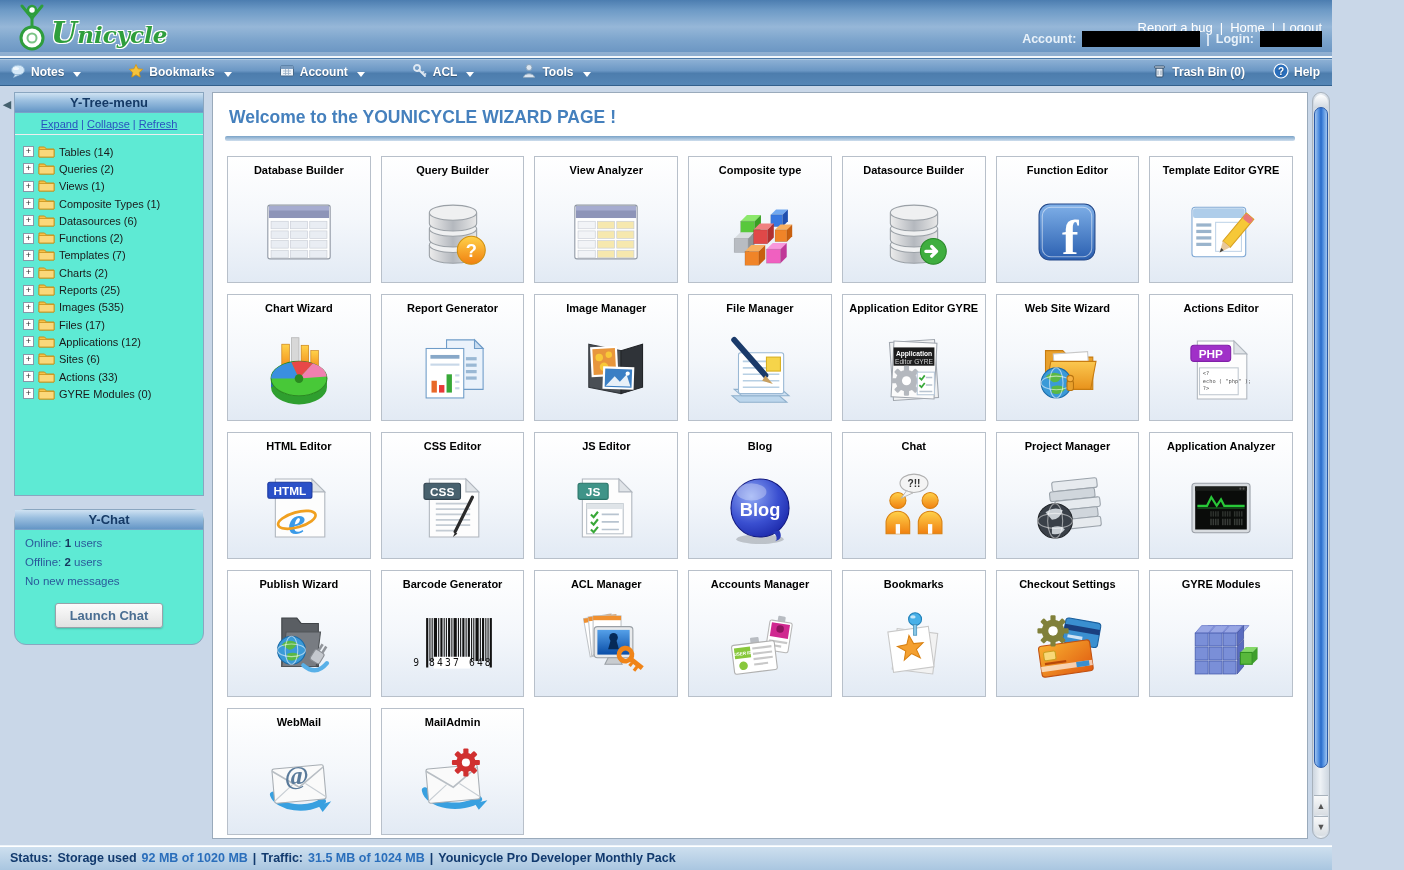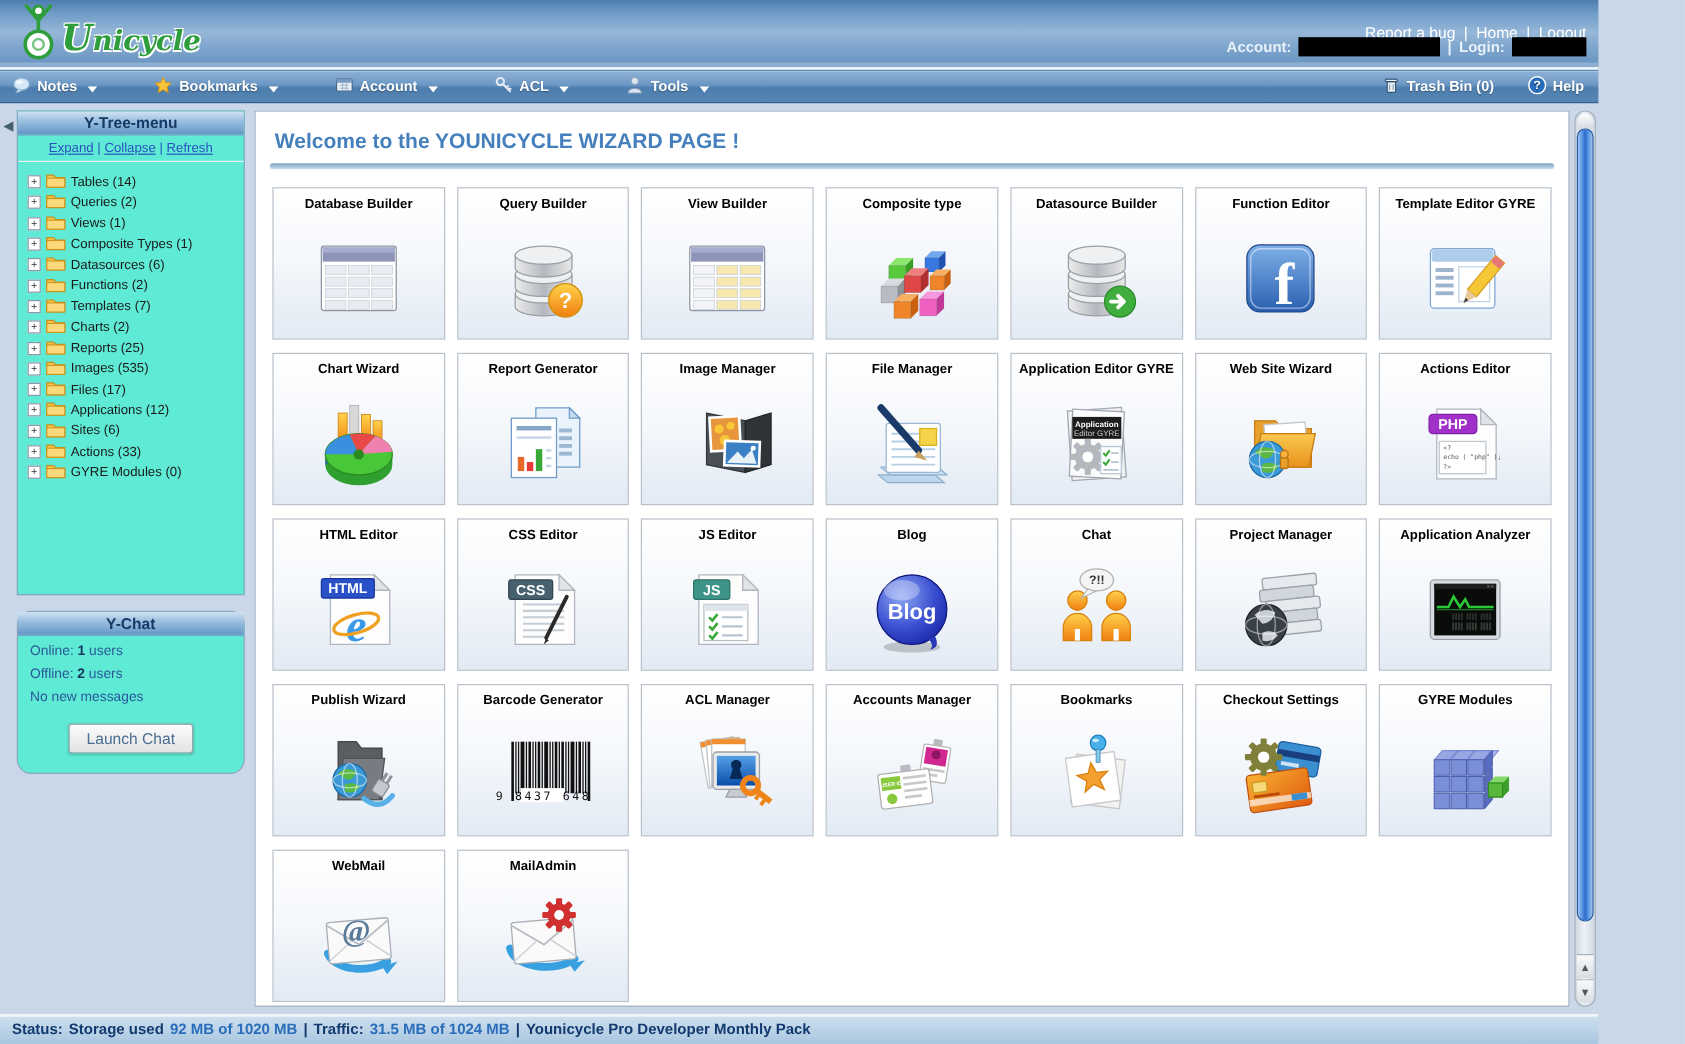--- a/index.html
+++ b/index.html
@@ -41,21 +41,21 @@
  color:#153a66;font-weight:bold;font-size:13px;text-align:center;line-height:20px;border-bottom:1px solid #7aa2c8;}
 .tree-panel{height:404px;}
 .tree-actions{text-align:center;font-size:11px;padding:5px 0 4px;color:#2a52be;border-bottom:1px solid #eee;}
 .tree-actions a{color:#2a52be;text-decoration:underline;cursor:pointer;}
 .tree-list{padding:8px 2px;}
 .tree-row{display:flex;align-items:center;gap:4px;height:17.3px;font-size:11px;color:#1a1a1a;cursor:pointer;}
 .plusbox{width:11px;height:11px;border:1px solid #8898a8;background:#fff;color:#333;font-size:9px;line-height:9px;text-align:center;margin-left:6px;flex:0 0 11px;}
 .chat-panel{margin-top:13px;padding-bottom:12px;border-radius:12px;}
 .chat-line{font-size:11.5px;color:#2a5a9a;padding:7px 10px 0;}
 .chat-line b{color:#15365e;}
-.launch-btn{display:block;margin:16px auto 4px;padding:4px 14px;font-weight:normal;font-size:13px;color:#4a6e92;
+.launch-btn{display:block;margin:16px auto 4px;padding:4px 14px;font-weight:bold;font-size:13px;color:#4a6e92;
  background:linear-gradient(180deg,#fcfcfc,#e2e2e2);border:1px solid #9aa2aa;border-radius:3px;box-shadow:0 1px 2px rgba(0,0,0,0.2);cursor:pointer;font-family:"Liberation Sans",sans-serif;}
 
 .main-wrap{flex:1;display:flex;overflow:hidden;}
 .main-panel{flex:1;background:#fff;border:1px solid #9aaabb;margin:0 4px 6px 8px;padding:10px 12px;overflow:hidden;}
 .page-title{color:#4580bd;font-weight:bold;font-size:17.5px;margin:4px 0 0 4px;}
 .title-divider{height:5px;background:linear-gradient(180deg,#7aa3c8,#cfdeed);border-radius:2px;margin-top:8px;}
 .card-grid{display:grid;grid-template-columns:repeat(7,1fr);gap:11px 10px;margin-top:15px;padding:0 2px;}
 .card{height:127px;border:1px solid #b8c0ca;background:linear-gradient(180deg,#ffffff 0%,#f4f7fb 50%,#e2eaf4 100%);cursor:pointer;}
 .card-title{font-size:11px;font-weight:bold;color:#000;text-align:center;min-height:30px;padding:6px 4px 0;line-height:1.3;}
 .card-icon{display:flex;justify-content:center;align-items:center;height:90px;}
@@ -398,21 +398,21 @@
                   <path d="M18 37 v10 a22 7 0 0 0 44 0 v-10" fill="url(#gMetH)" stroke="#9aa0a6"></path>
                   <ellipse cx="40" cy="37" rx="22" ry="7" fill="#eff0f1" stroke="#9aa0a6"></ellipse>
                   <path d="M18 22 v10 a22 7 0 0 0 44 0 v-10" fill="url(#gMetH)" stroke="#9aa0a6"></path>
                   <ellipse cx="40" cy="22" rx="22" ry="7" fill="#eff0f1" stroke="#9aa0a6"></ellipse>
                   <circle cx="57" cy="57" r="13" fill="url(#gGold)" stroke="#d09010"></circle>
                   <text x="57" y="63" font-size="17" font-weight="bold" text-anchor="middle" fill="#fff">?</text>
                 </svg>
               </div>
             </div>
             <div class="card">
-              <div class="card-title">View Builder</div>
+              <div class="card-title">View Analyzer</div>
               <div class="card-icon">
                 <svg viewBox="0 0 80 80" width="86" height="86">
                   <rect x="11" y="15" width="58" height="50" rx="2" fill="#fff" stroke="#8f97a3"></rect>
                   <rect x="12" y="16" width="56" height="11" fill="#8d94b8"></rect>
                   <rect x="12" y="16" width="56" height="4" fill="#a6acd0"></rect>
                   <rect x="14" y="30" width="16" height="7" fill="#f2f4f7" stroke="#c8cdd5" stroke-width="0.6"></rect>
                   <rect x="32" y="30" width="16" height="7" fill="#f6e8ae" stroke="#c8cdd5" stroke-width="0.6"></rect>
                   <rect x="50" y="30" width="16" height="7" fill="#f6e8ae" stroke="#c8cdd5" stroke-width="0.6"></rect>
                   <rect x="14" y="39" width="16" height="7" fill="#f2f4f7" stroke="#c8cdd5" stroke-width="0.6"></rect>
                   <rect x="32" y="39" width="16" height="7" fill="#f6e8ae" stroke="#c8cdd5" stroke-width="0.6"></rect>

